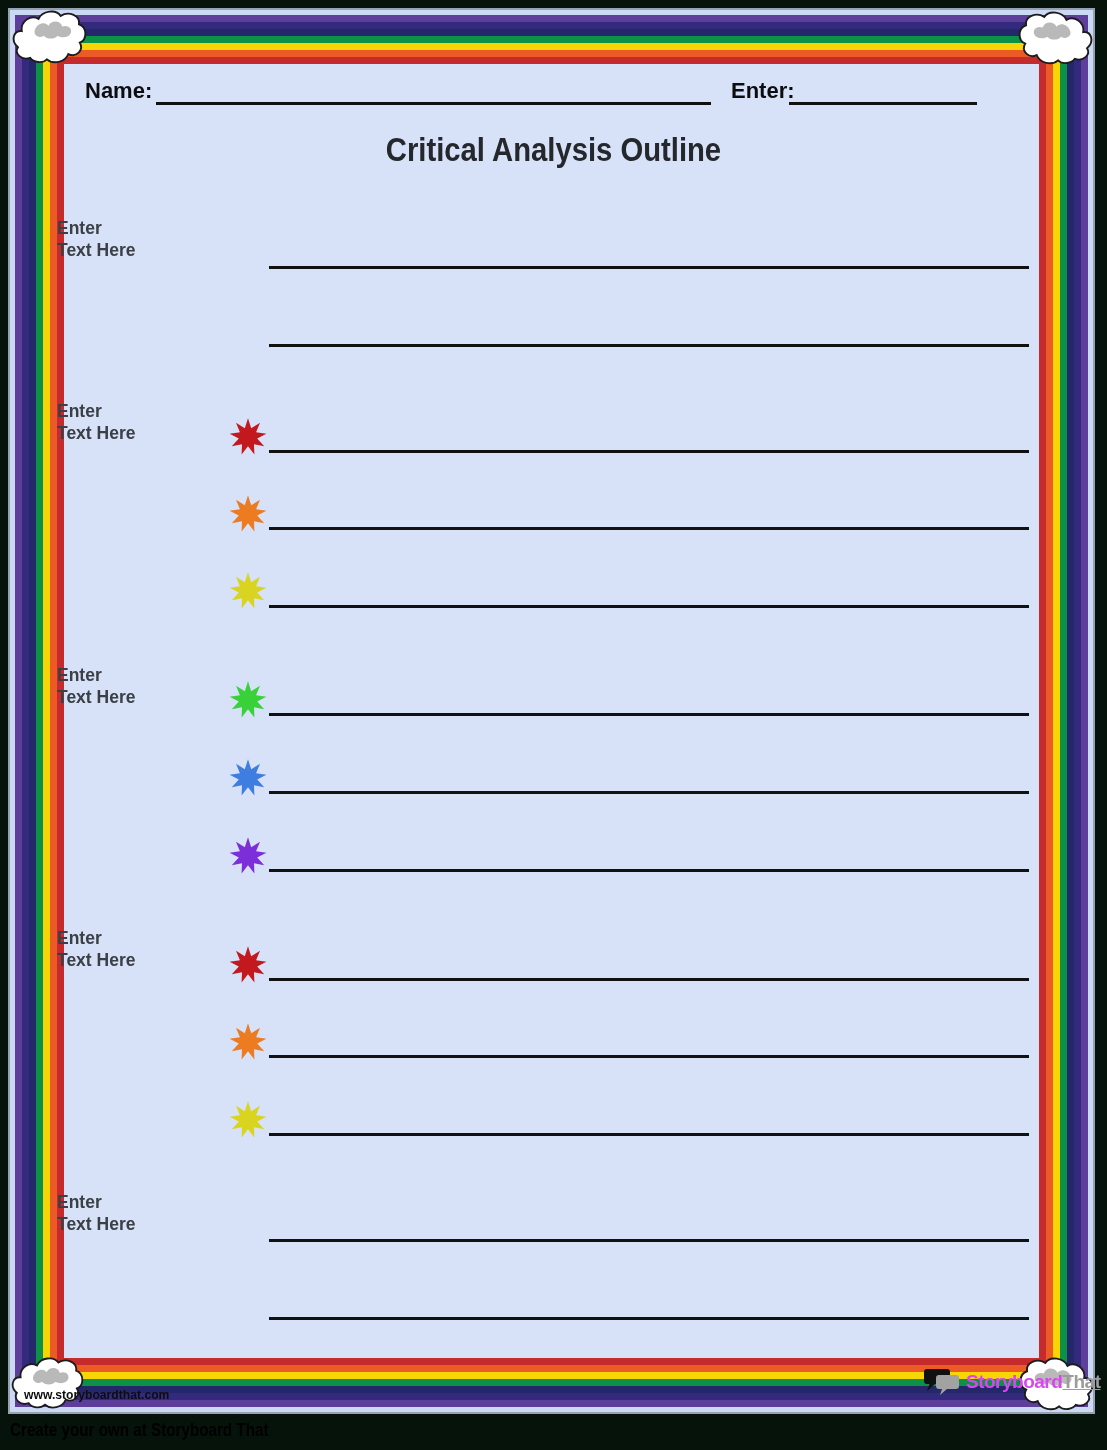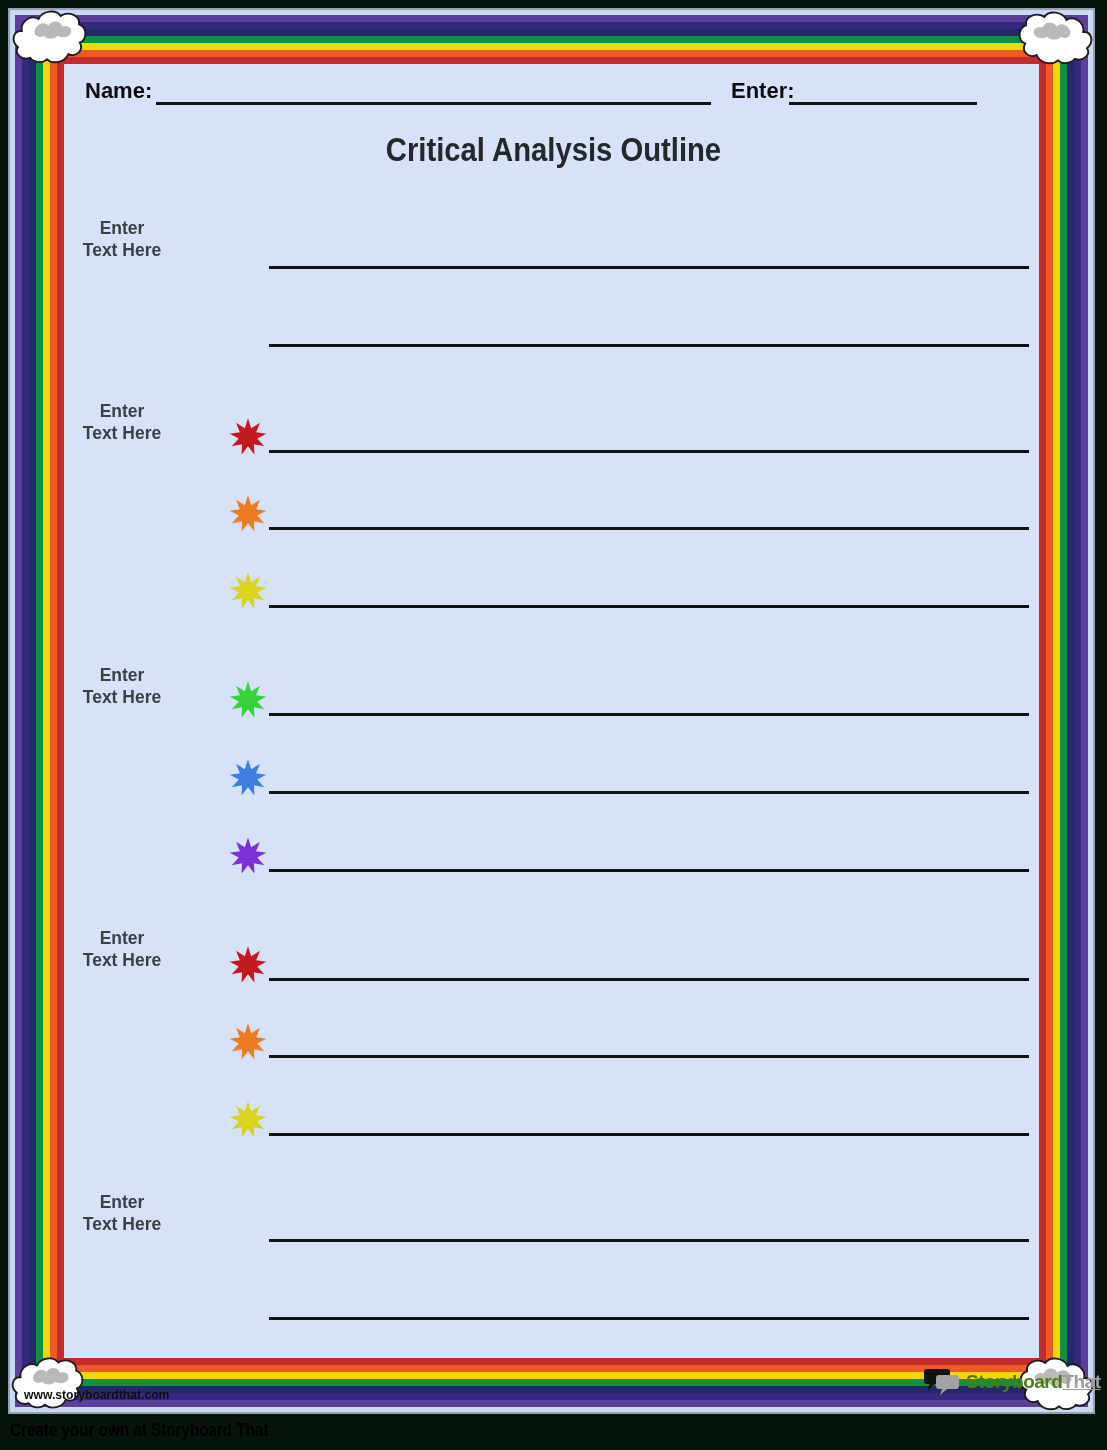--- a/index.html
+++ b/index.html
@@ -13,35 +13,35 @@
   .stripe.outer{inset:5px;}
   .stripe.inner{inset:0;}
   .interior{position:absolute;inset:0;background:#d7e2f8;}
 
   
   .content{position:absolute;inset:0;z-index:3;}
   .hdr-label{position:absolute;font-size:22px;font-weight:bold;color:#0d0d10;}
   .rule{position:absolute;height:3px;background:#111;}
   .title{position:absolute;left:0;top:130px;width:1107px;text-align:center;
          font-size:34px;font-weight:bold;color:#24272c;transform:scaleX(0.86);}
-  .sec-label{position:absolute;left:57px;width:130px;text-align:center;
+  .sec-label{position:absolute;left:57px;width:130px;
              font-size:17.5px;font-weight:bold;color:#3b4046;line-height:22px;}
   .star{position:absolute;width:40px;height:40px;}
 
   
   .cloud{position:absolute;z-index:4;}
   .cloud.flip{transform:scaleX(-1);}
 
   
   .site-url{position:absolute;left:24px;top:1387px;z-index:6;
             font-size:13.5px;font-weight:bold;color:#0d0d0d;
             transform:scaleX(0.9);transform-origin:left center;white-space:nowrap;}
   .brand{position:absolute;left:923px;top:1366px;z-index:6;display:flex;align-items:center;}
   .brand-text{font-size:19px;font-weight:bold;letter-spacing:-0.5px;white-space:nowrap;}
-  .brand-text .b1{color:#4d7c0f;}
+  .brand-text .b1{color:#d946ef;}
   .brand-text .b2{color:#9c9c9c;text-decoration:underline;}
   .caption{position:absolute;left:10px;top:1419px;z-index:2;
            font-size:19px;font-weight:bold;color:#000;
            transform:scaleX(0.8);transform-origin:left center;white-space:nowrap;}
 </style>
 </head>
 <body>
 
 <svg width="0" height="0" style="position:absolute">
   <defs>

